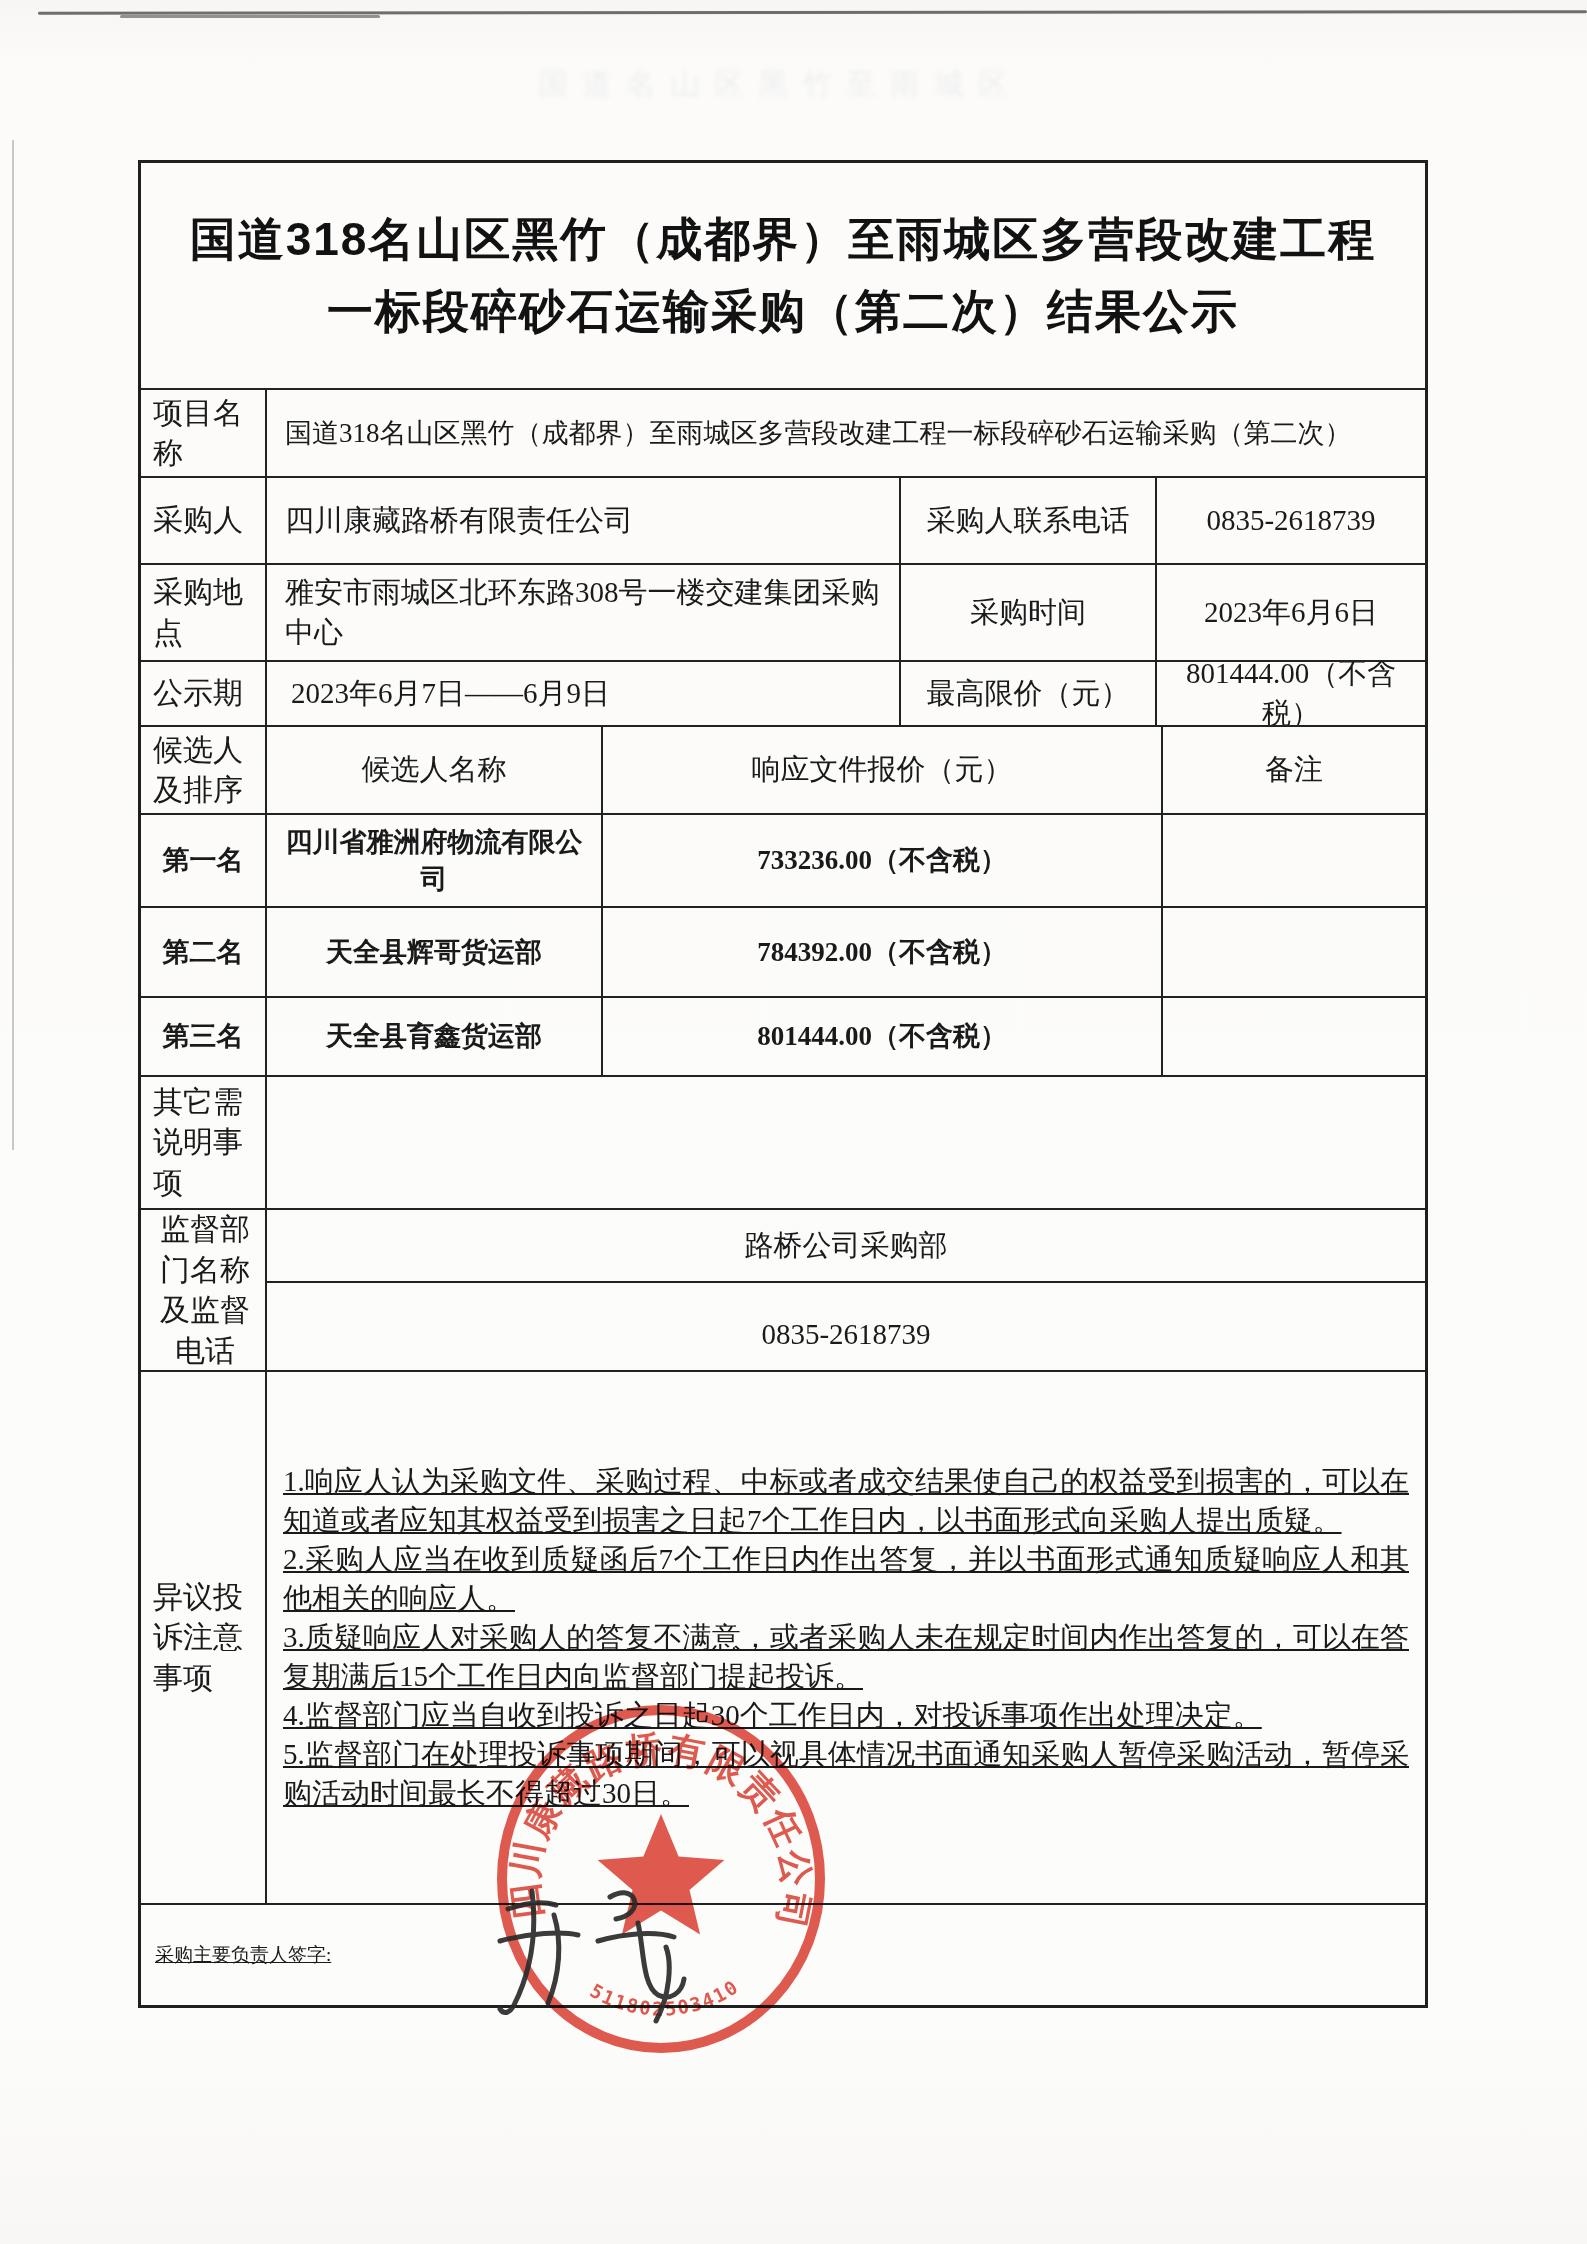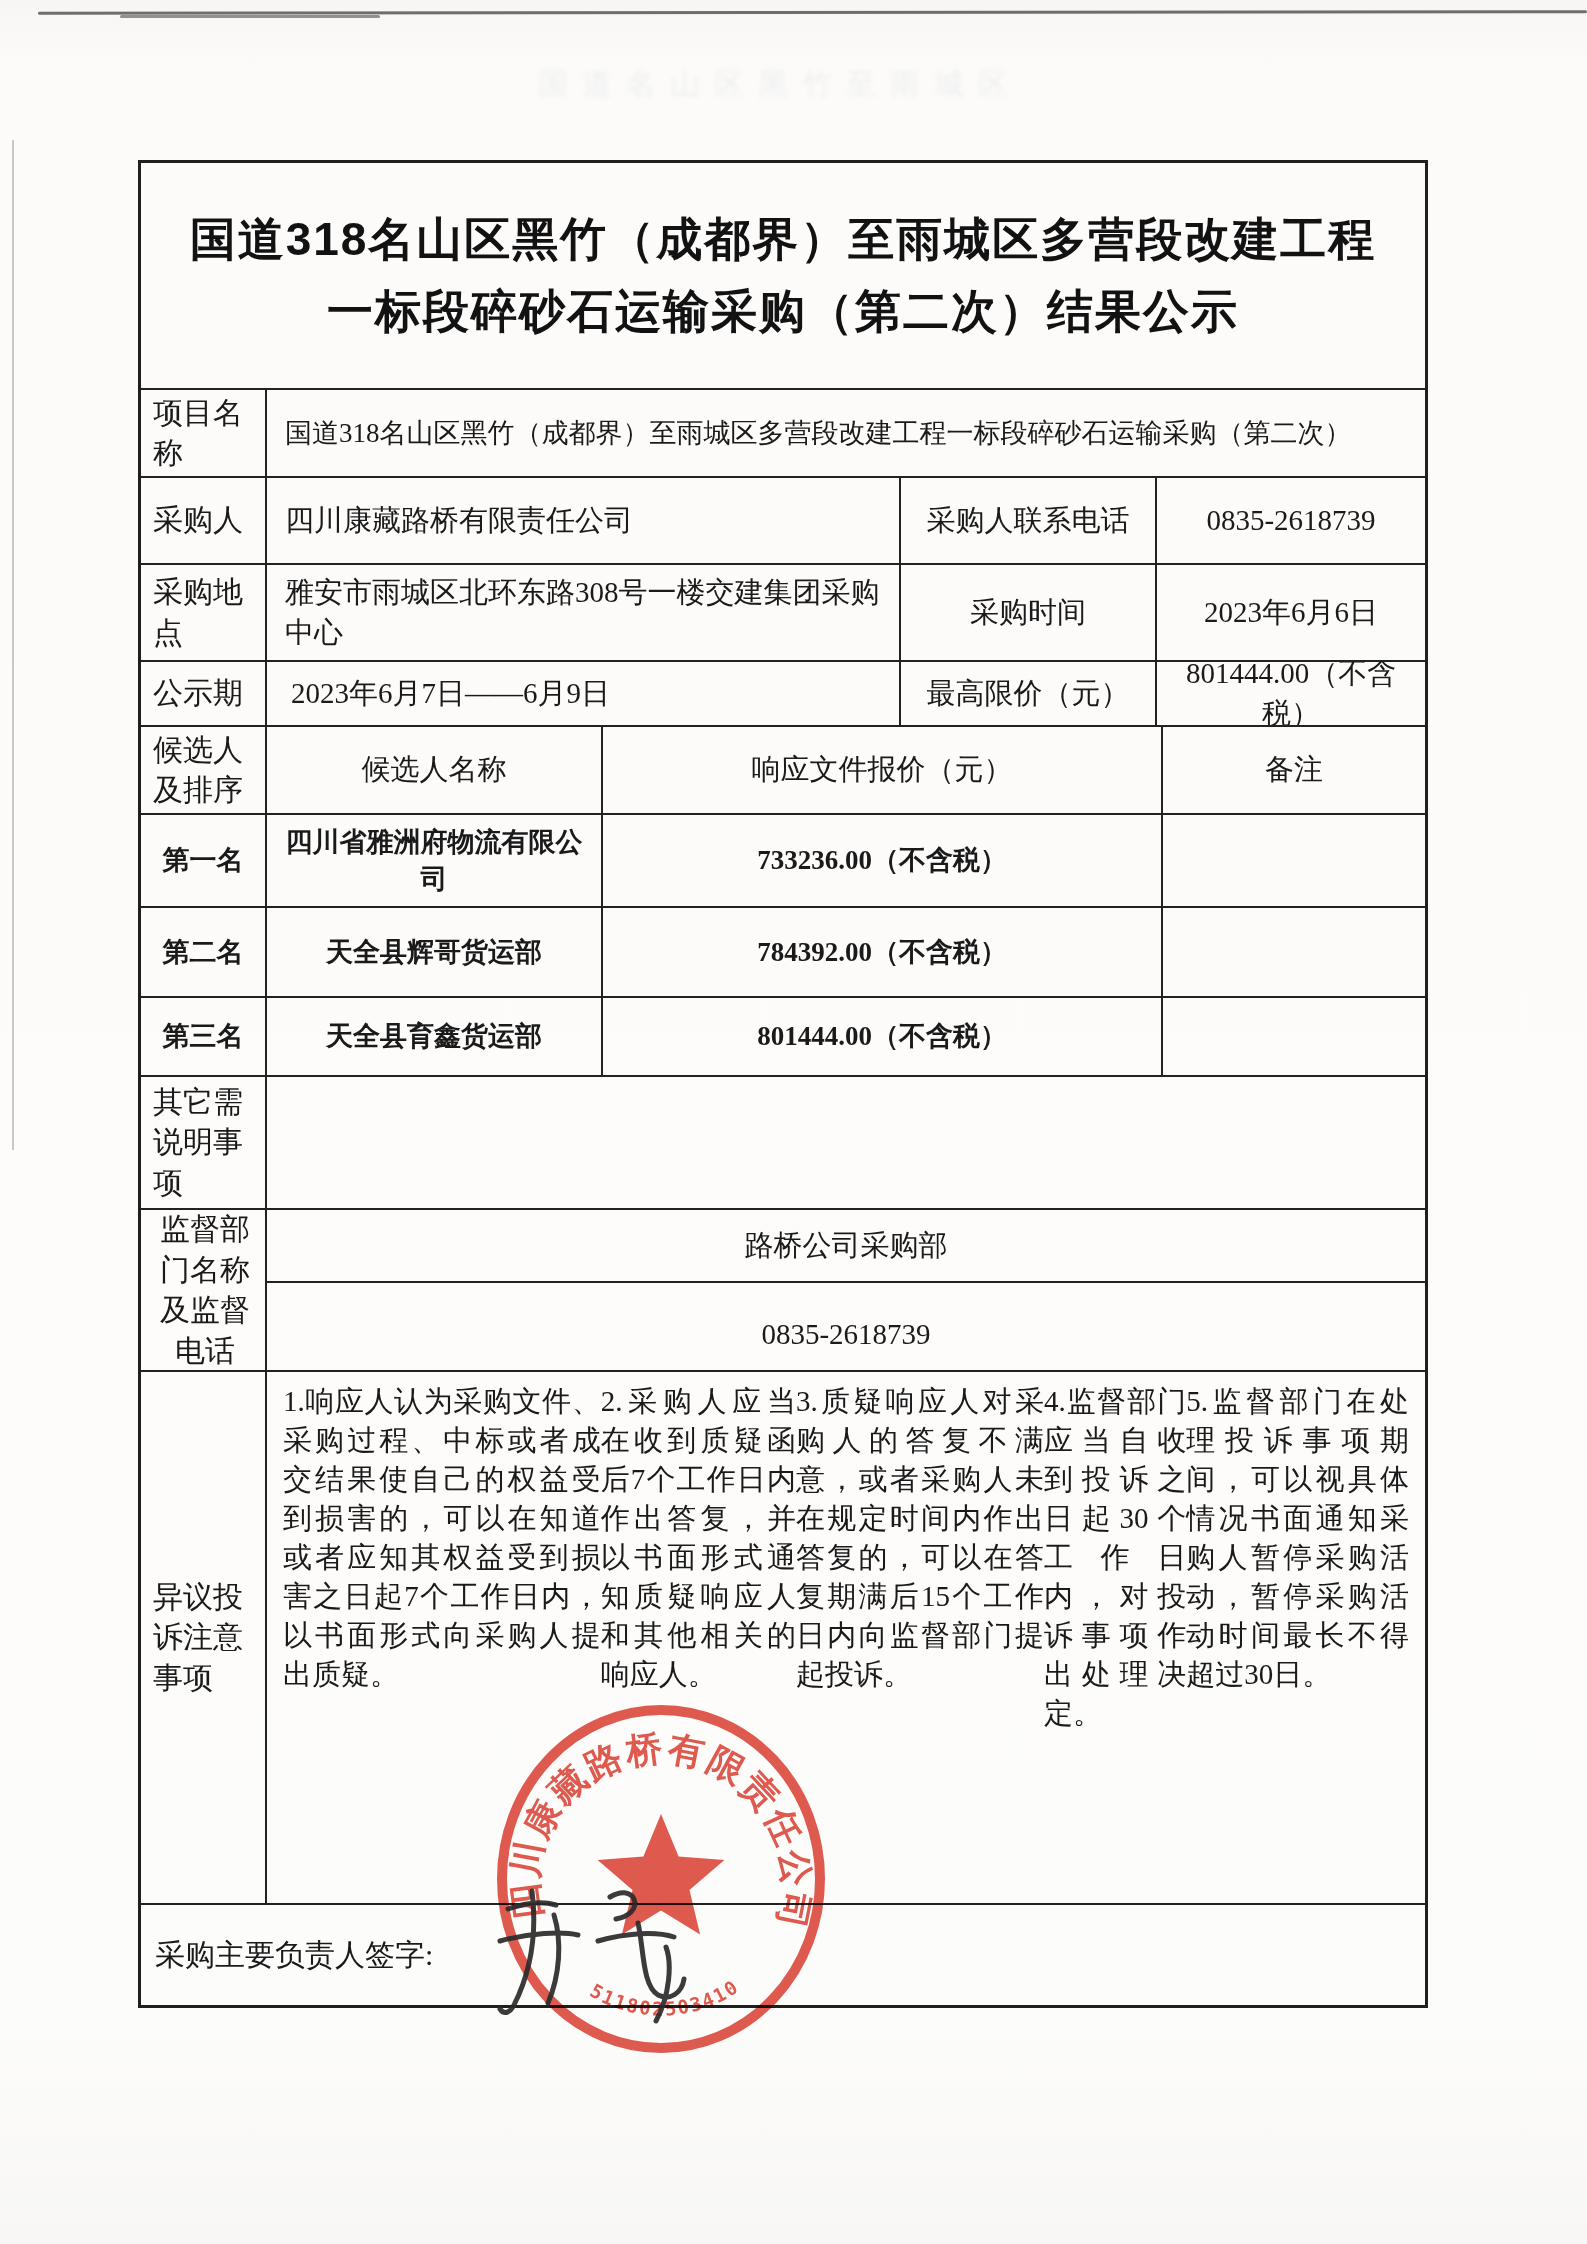--- a/index.html
+++ b/index.html
@@ -52,24 +52,24 @@
   .r-super{height:162px;}
   .r-objection{height:533px;}
   .r-sig{height:100px;}
 
   .proj-val{font-size:27px;white-space:nowrap;padding-left:18px;}
   .cand{font-size:27px;font-weight:600;}
   .sub-rows{display:flex;flex-direction:column;padding:0;gap:17px;}
   .sub{flex:1;display:flex;align-items:center;justify-content:center;width:100%;box-sizing:border-box;}
   .sub:first-child{border-bottom:2px solid #222;}
 
-  .objection-text{flex-direction:row;align-items:flex-start;justify-content:center;padding:10px 16px;}
+  .objection-text{flex-direction:column;align-items:flex-start;justify-content:center;padding:10px 16px;text-decoration:underline;}
   .objection-text p{margin:0;font-size:29px;line-height:39px;text-align:justify;}
 
-  .sig-cell{font-size:30px;padding-left:14px;align-items:center;}
+  .sig-cell{font-size:19px;padding-left:14px;align-items:center;text-decoration:underline;}
 
   .stamp{position:absolute;left:488px;top:1698px;width:346px;height:362px;
     opacity:.88;mix-blend-mode:multiply;z-index:6;pointer-events:none;}
   .signature{position:absolute;left:470px;top:1845px;width:290px;height:200px;z-index:7;pointer-events:none;opacity:.92;}
 </style>
 </head>
 <body>
 
 <div class="scan-top"></div>
 <div class="scan-top2"></div>

